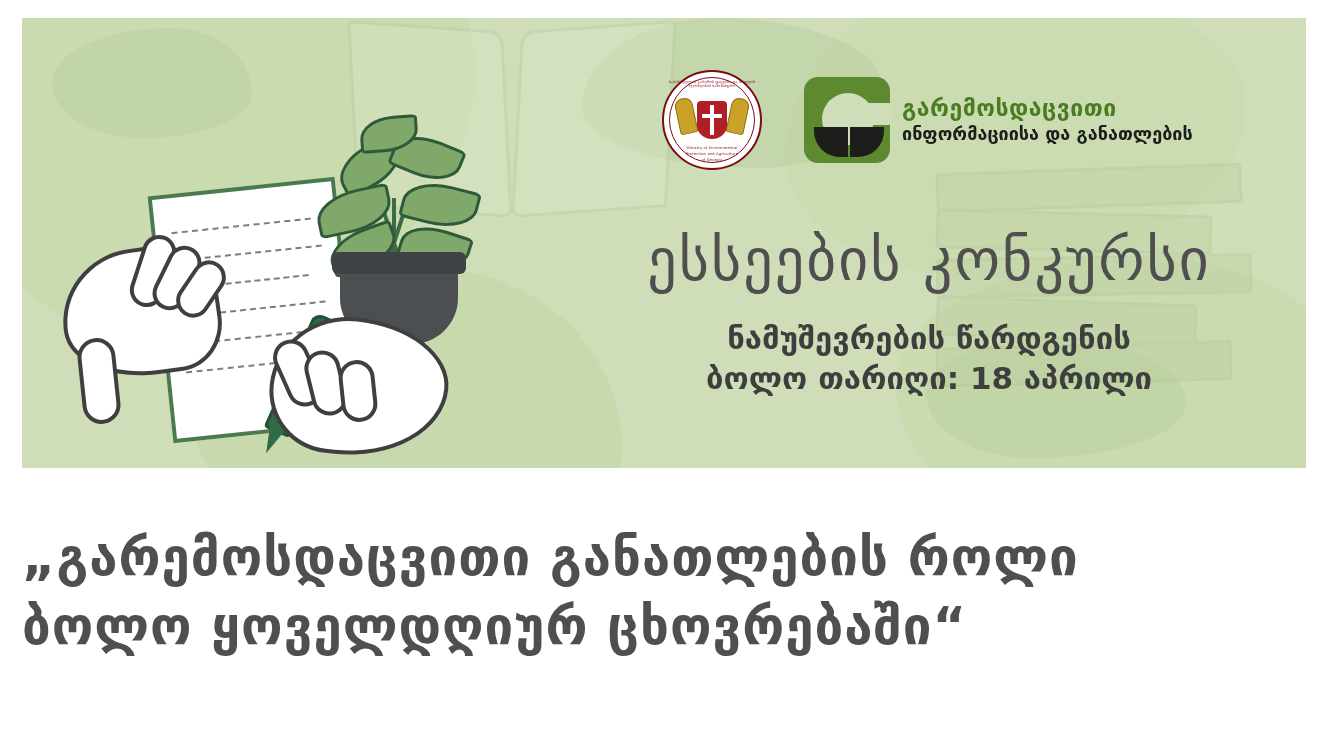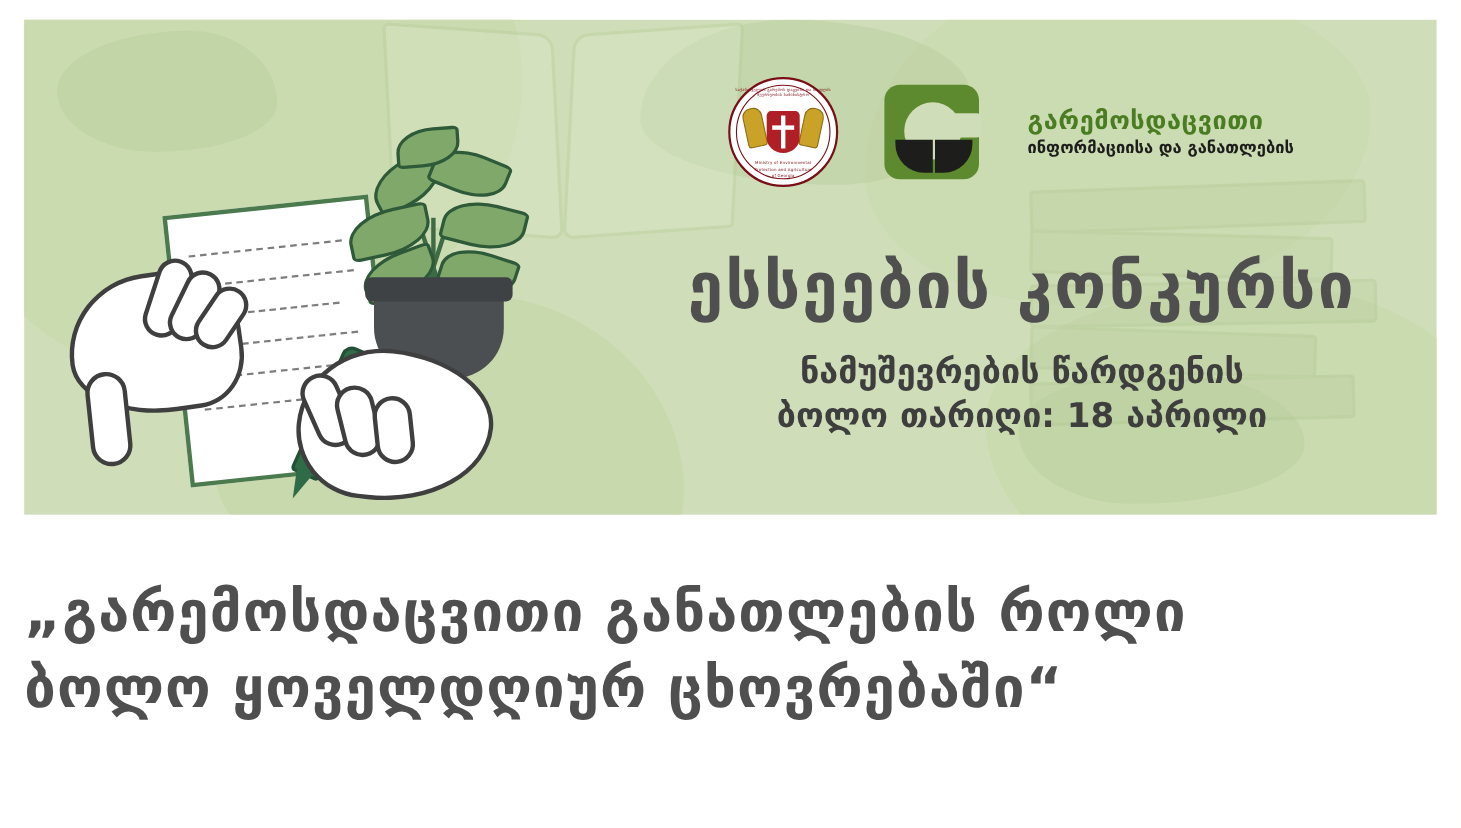--- a/index.html
+++ b/index.html
@@ -331,39 +331,38 @@
     width: 34px; height: 30px;
     background: #1d1d1b;
     border-radius: 0 0 0 26px;
   }
   .ceie-mark .book .half.r { right: 0; border-radius: 0 0 26px 0; background:#1d1d1b; }
   .ceie-text {
     line-height: 1.08;
     color: #3f6f1f;
     font-family: "DejaVu Sans", sans-serif;
     font-weight: bold;
-    margin-left: 32px;
   }
   .ceie-text .l1 { font-size: 23px; color: #4a7d22; letter-spacing: .5px; }
-  .ceie-text .l2 { font-size: 15px; color: #1d1d1b; margin-top: 3px; }
+  .ceie-text .l2 { font-size: 18px; color: #1d1d1b; margin-top: 3px; }
   .ceie-text .l3 { font-size: 18px; color: #4a7d22; margin-top: 2px; }
 
   
   .banner-copy {
     position: absolute;
     left: 540px;
     right: 10px;
     top: 212px;
     text-align: center;
     color: #4a4a4a;
     font-family: "DejaVu Sans", sans-serif;
   }
   .banner-title {
     font-size: 58px;
-    font-weight: bold;
+    font-weight: normal;
     letter-spacing: 2px;
     color: #4f4f4f;
     line-height: 1.05;
     white-space: nowrap;
   }
   .banner-sub {
     margin-top: 28px;
     font-size: 31px;
     font-weight: bold;
     color: #3e3e3e;

